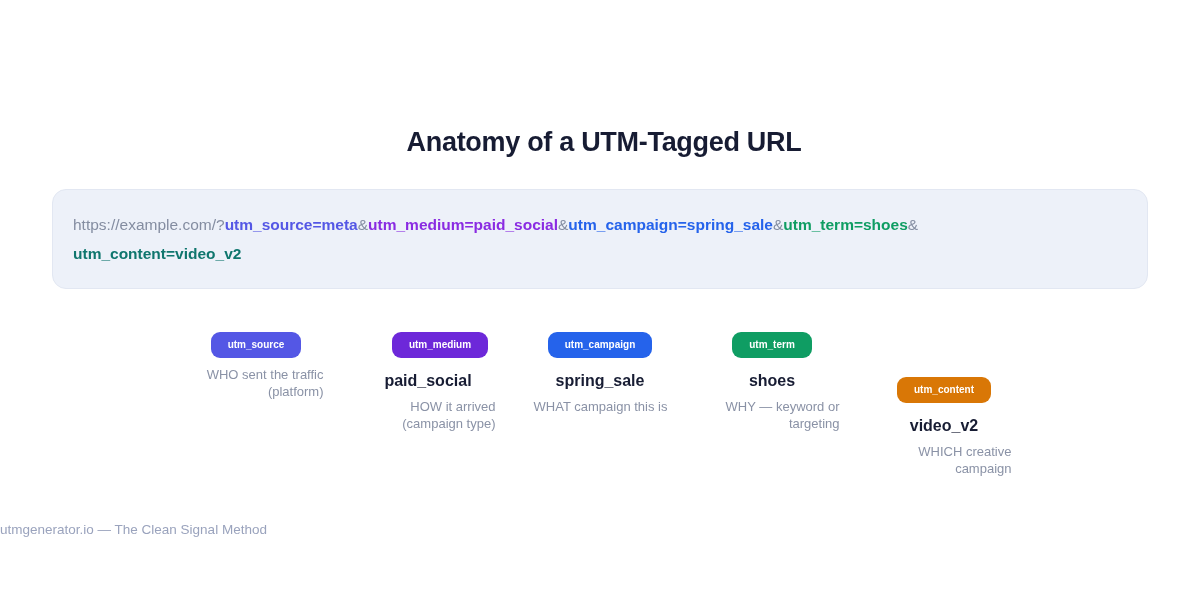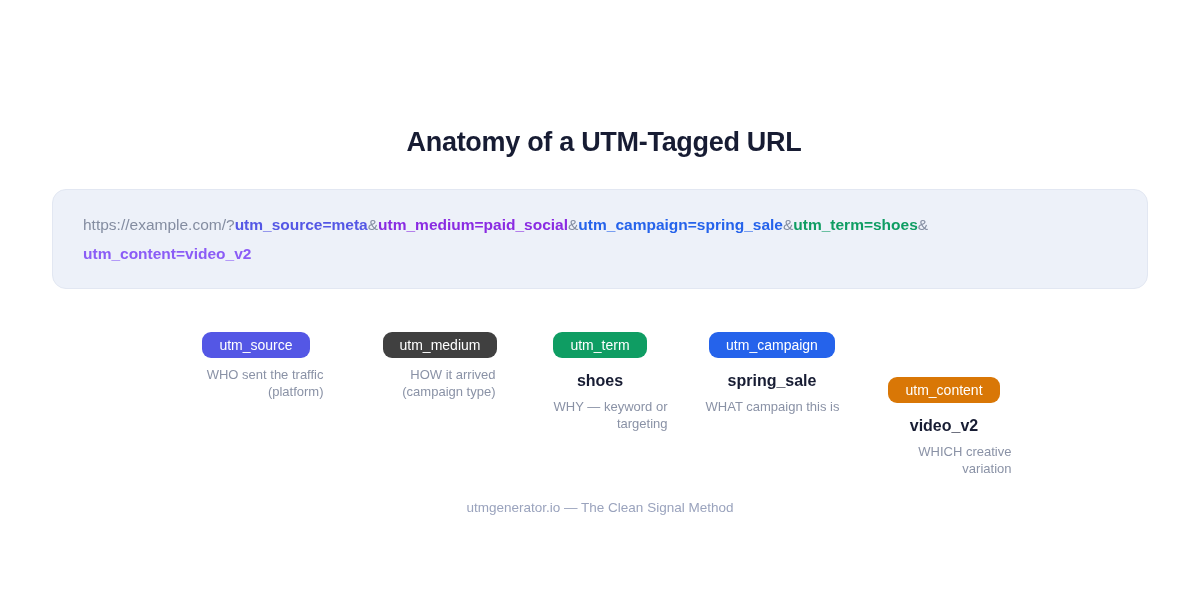--- a/index.html
+++ b/index.html
@@ -18,102 +18,102 @@
     letter-spacing: -0.3px;
     color: var(--title-color, #171c33);
     line-height: 32px;
     padding-left: 8px;
   }
   .url-box {
     margin: 31px 52px 0 52px;
     background: var(--url-box-bg, #edf1f9);
     border: 1px solid var(--url-box-border, #e2e7f2);
     border-radius: 14px;
-    padding: 20px 30px;
+    padding: 20px 20px;
     font-size: 15.5px;
     line-height: 29px;
     color: var(--muted-text, #848da1);
   }
   .url-line { white-space: nowrap; }
   .url-line span.bold { font-weight: 700; }
   .params-row {
     display: flex;
     justify-content: center;
     margin-top: 43px;
   }
   .param-col {
     width: 172px;
     text-align: center;
   }
   .badge {
     display: inline-block;
     padding: 5px 17px;
     border-radius: 9px;
     color: #ffffff;
-    font-size: 14px;
-    font-weight: 400;
+    font-size: 10px;
+    font-weight: 700;
     line-height: 16px;
   }
   .param-value {
     margin-top: 13px;
     font-size: 16px;
     font-weight: 700;
     color: var(--title-color, #1c2235);
     line-height: 19px;
   }
   .param-desc {
     margin: 9px auto 0 auto;
     max-width: 135px;
     font-size: 13px;
     line-height: 16.5px;
     color: var(--desc-text, #8a92a6);
     text-align: right;
   }
   .footer {
-    margin-top: 23px;
-    text-align: center;
+    margin-top: 45px;
     font-size: 13.5px;
     color: var(--footer-color, #9aa3bd);
   }
 </style>
 </head>
 <body>
 
 <main>
   <h1 class="title">Anatomy of a UTM-Tagged URL</h1>
 
   <div class="url-box" id="url-box">
       <div class="url-line"><span style="color: rgb(132, 141, 161);">https://example.com/?</span><span class="bold" style="color: rgb(84, 87, 229);">utm_source=meta</span><span style="color: rgb(132, 141, 161);">&amp;</span><span class="bold" style="color: rgb(138, 43, 226);">utm_medium=paid_social</span><span style="color: rgb(132, 141, 161);">&amp;</span><span class="bold" style="color: rgb(37, 99, 235);">utm_campaign=spring_sale</span><span style="color: rgb(132, 141, 161);">&amp;</span><span class="bold" style="color: rgb(15, 157, 99);">utm_term=shoes</span><span style="color: rgb(132, 141, 161);">&amp;</span></div>
-      <div class="url-line"><span class="bold" style="color: #8b5cf6;">utm_content=video_v2</span></div>
+      <div class="url-line"><span class="bold" style="color: #0f766e;">utm_content=video_v2</span></div>
     </div>
 
   <div class="params-row" id="params-row">
   <div class="param-col">
     <span class="badge" style="background: rgb(84, 87, 229);">utm_source</span>
     <div class="param-desc">WHO sent the traffic (platform)</div>
   </div>
 
   <div class="param-col">
-    <span class="badge" style="background: #404040; margin-left: 24px;">utm_medium</span>
+    <span class="badge" style="background: #6d28d9; margin-left: 24px;">utm_medium</span>
+    <div class="param-value">paid_social</div>
     <div class="param-desc">HOW it arrived (campaign type)</div>
+  </div>
+
+  <div class="param-col">
+    <span class="badge" style="background: rgb(37, 99, 235);">utm_campaign</span>
+    <div class="param-value">spring_sale</div>
+    <div class="param-desc">WHAT campaign this is</div>
   </div>
 
   <div class="param-col">
     <span class="badge" style="background: rgb(15, 157, 99);">utm_term</span>
     <div class="param-value">shoes</div>
     <div class="param-desc">WHY — keyword or targeting</div>
   </div>
 
   <div class="param-col">
-    <span class="badge" style="background: rgb(37, 99, 235);">utm_campaign</span>
-    <div class="param-value">spring_sale</div>
-    <div class="param-desc">WHAT campaign this is</div>
-  </div>
-
-  <div class="param-col">
     <span class="badge" style="background: rgb(217, 119, 6); margin-top: 45px;">utm_content</span>
     <div class="param-value">video_v2</div>
-    <div class="param-desc">WHICH creative variation</div>
+    <div class="param-desc">WHICH creative campaign</div>
   </div>
 </div>
 
   <div class="footer">utmgenerator.io — The Clean Signal Method</div>
 </main>
 
 </body></html>

